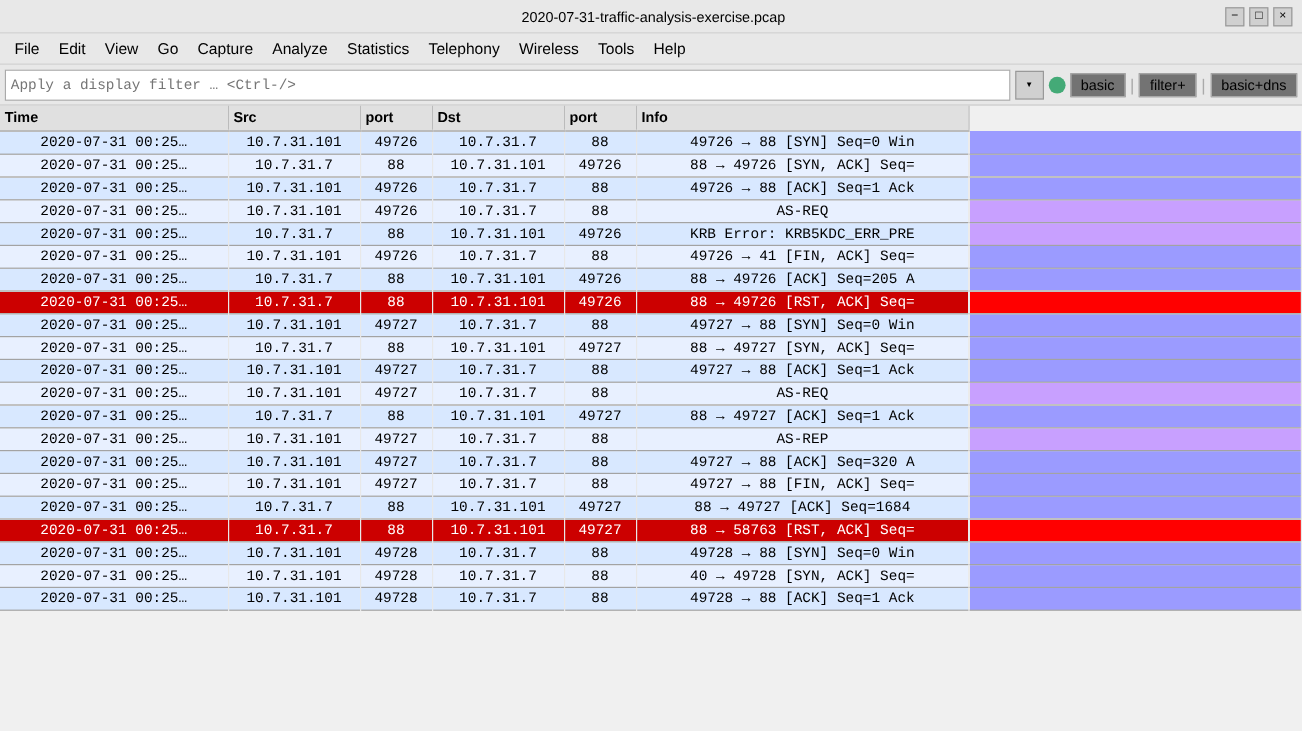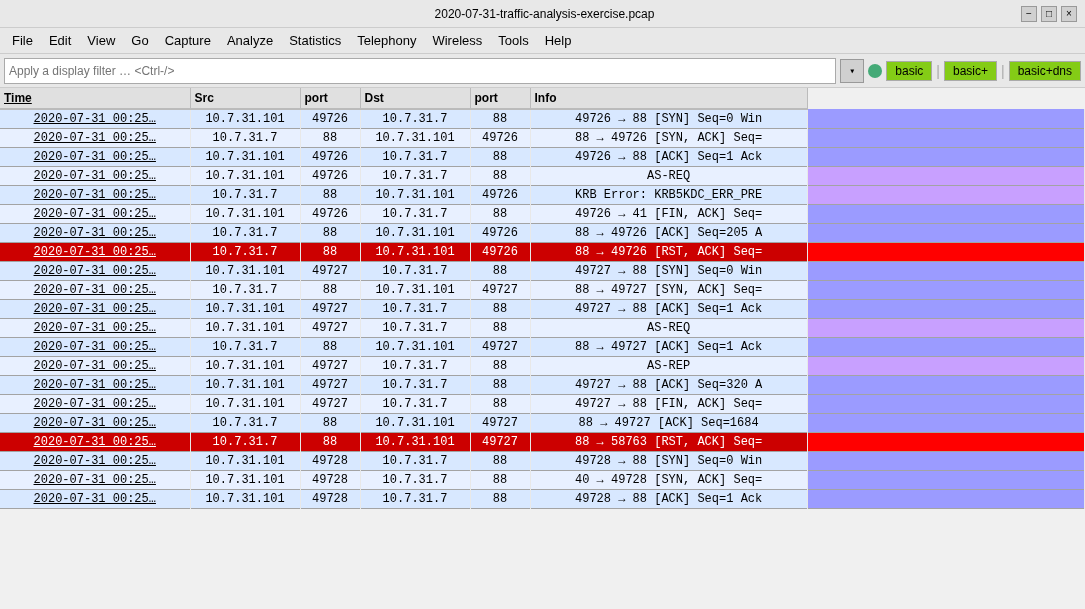--- a/index.html
+++ b/index.html
@@ -81,21 +81,21 @@
       background: #fff;
       border: 1px solid #aaa;
       display: flex;
       align-items: center;
       padding: 0 4px;
     }
     .filter-input-wrap input {
       border: none;
       outline: none;
       width: 100%;
-      font-family: Liberation Sans, sans-serif;
+      font-family: Liberation Mono, monospace;
       font-size: 12px;
       color: #0f766e;
     }
     .filter-arrow-btn {
       width: 24px;
       height: 24px;
       background: #d0d0d0;
       border: 1px solid #999;
       display: flex;
       align-items: center;
@@ -111,21 +111,21 @@
     }
     .filter-presets {
       display: flex;
       align-items: center;
       gap: 4px;
       font-family: Arial, sans-serif;
       font-size: 12px;
     }
     .filter-preset-btn {
       padding: 2px 8px;
-      background: #84cc16;
+      background: #737373;
       border: 1px solid #aaa;
       cursor: pointer;
       font-size: 12px;
       font-family: Arial, sans-serif;
     }
     .filter-separator {
       color: #aaa;
       font-size: 14px;
     }
 
@@ -161,21 +161,21 @@
       overflow: hidden;
       text-overflow: ellipsis;
       border-right: 1px solid #e8e8e8;
       font-size: 12px;
     }
     .row-even { background: #e8f0ff; }
     .row-odd  { background: #d8e8ff; }
     .row-selected { background: #c00 !important; color: #fff !important; }
 
     
-    .col-time  { width: 190px; text-decoration: underline; }
+    .col-time  { width: 190px; }
     .col-src   { width: 110px; }
     .col-sport { width: 60px; }
     .col-dst   { width: 110px; }
     .col-dport { width: 60px; }
     .col-info  { width: auto; }
     .scroll-area {
       overflow-y: auto;
       overflow-x: hidden;
       height: 100%;
     }
@@ -211,21 +211,21 @@
 
 <div class="filter-bar">
   <div class="filter-input-wrap">
     <input type="text" placeholder="Apply a display filter … &lt;Ctrl-/&gt;" style="">
   </div>
   <div class="filter-arrow-btn">▾</div>
   <div class="filter-dot"></div>
   <div class="filter-presets">
     <div class="filter-preset-btn">basic</div>
     <span class="filter-separator">|</span>
-    <div class="filter-preset-btn">basic+</div>
+    <div class="filter-preset-btn">filter+</div>
     <span class="filter-separator">|</span>
     <div class="filter-preset-btn">basic+dns</div>
   </div>
 </div>
 
 <div class="packet-table-wrap">
   <div class="scroll-area">
     <table>
       <thead>
         <tr>

